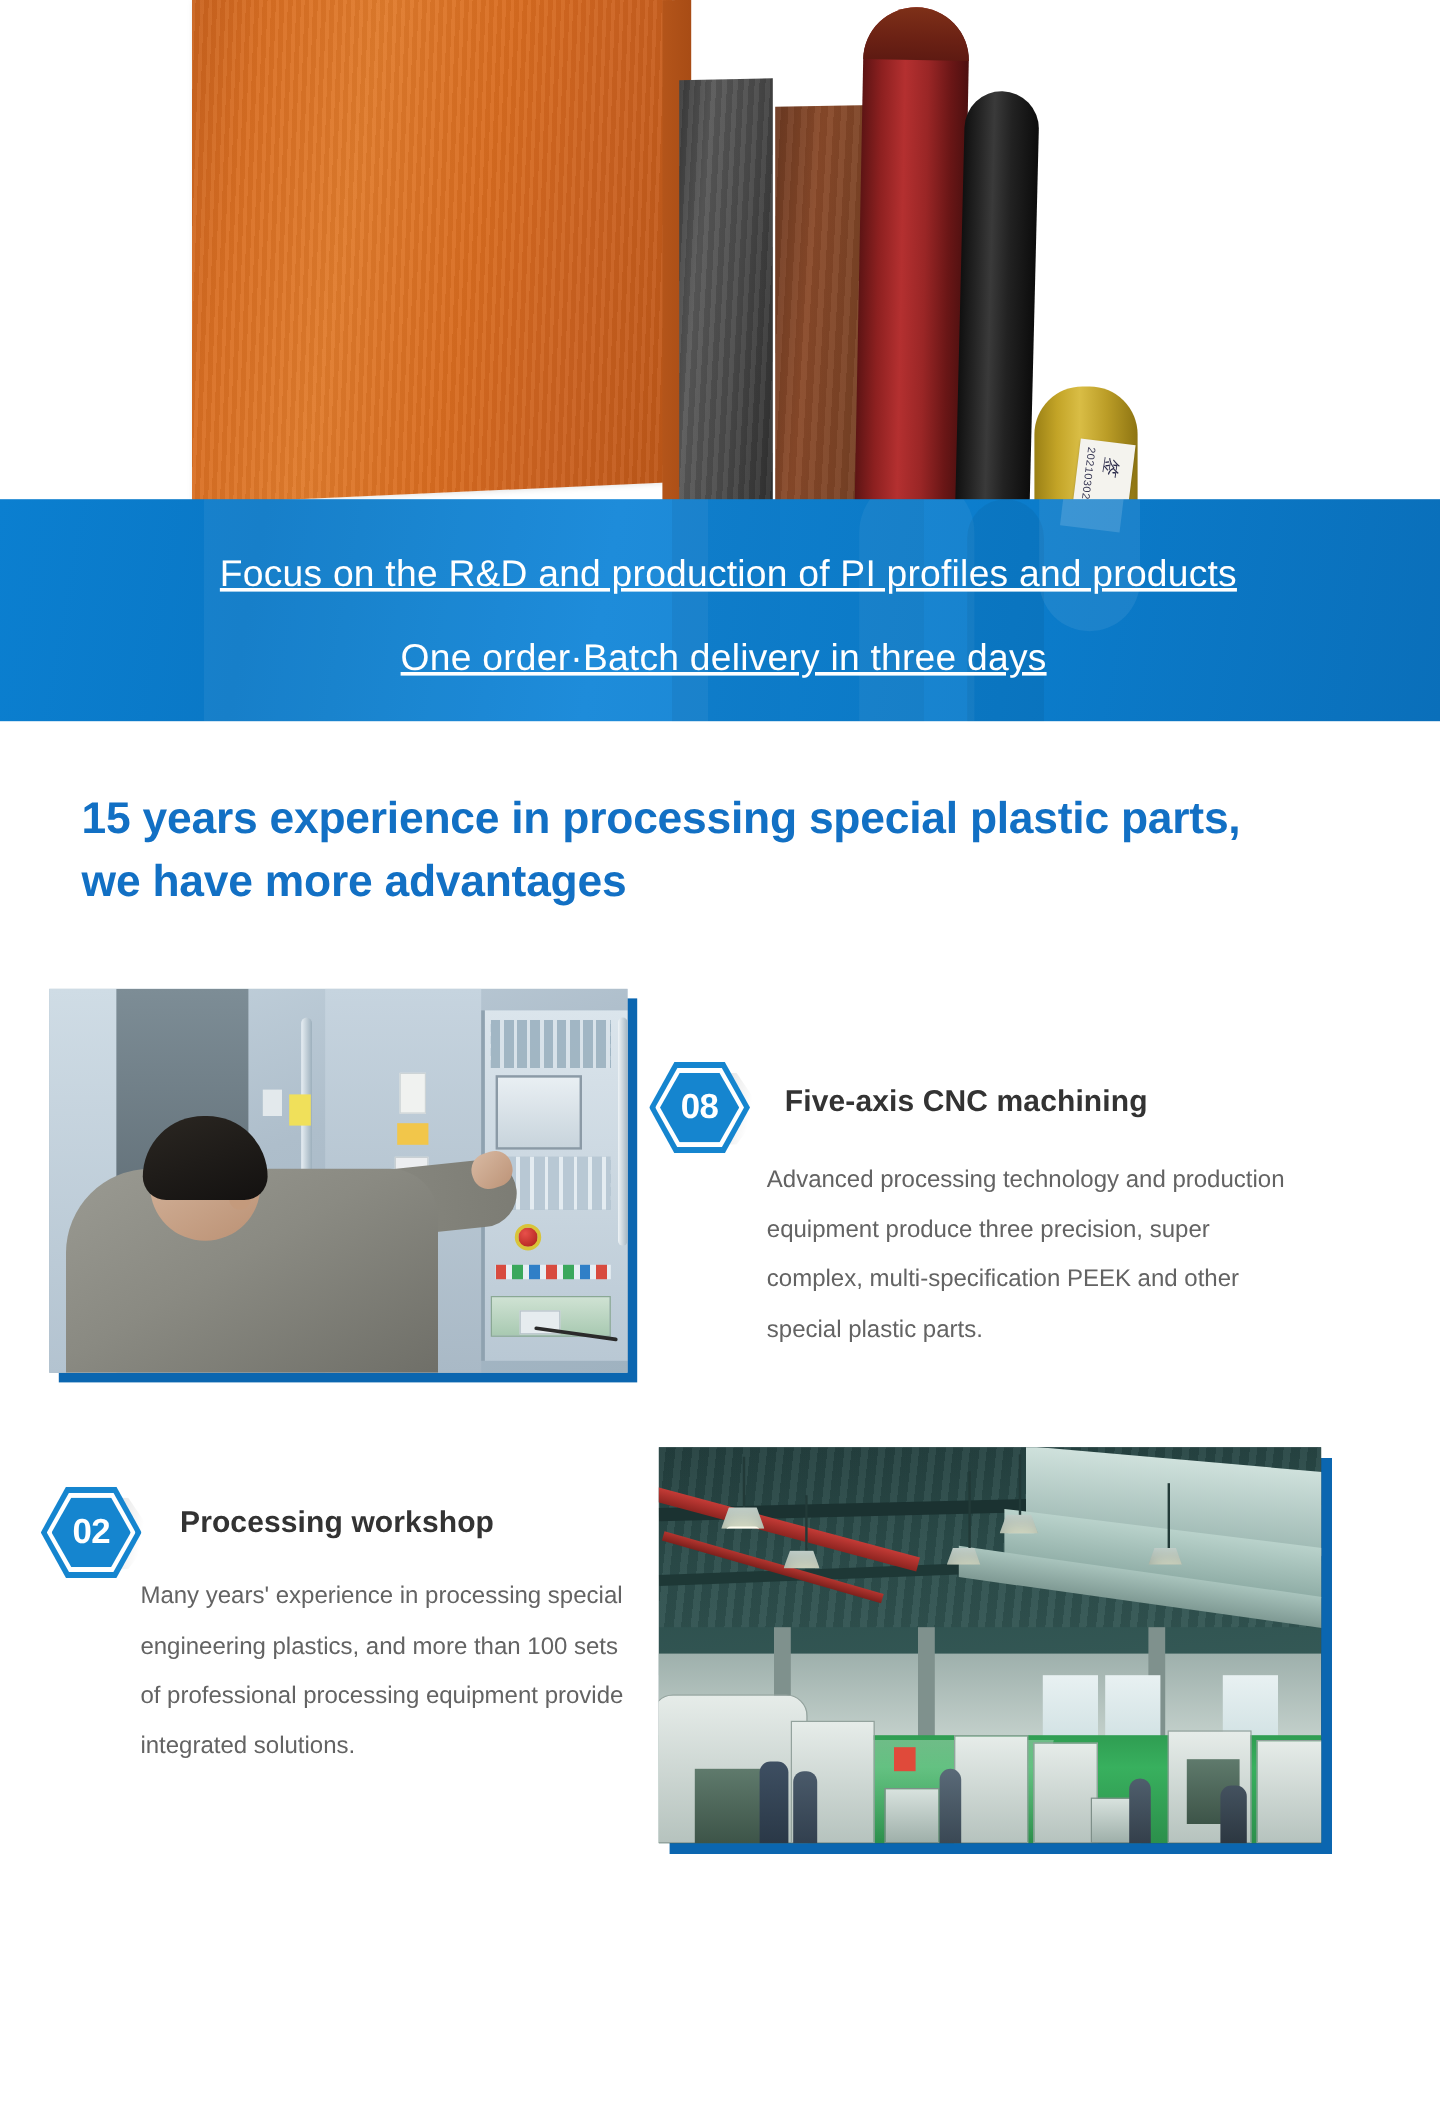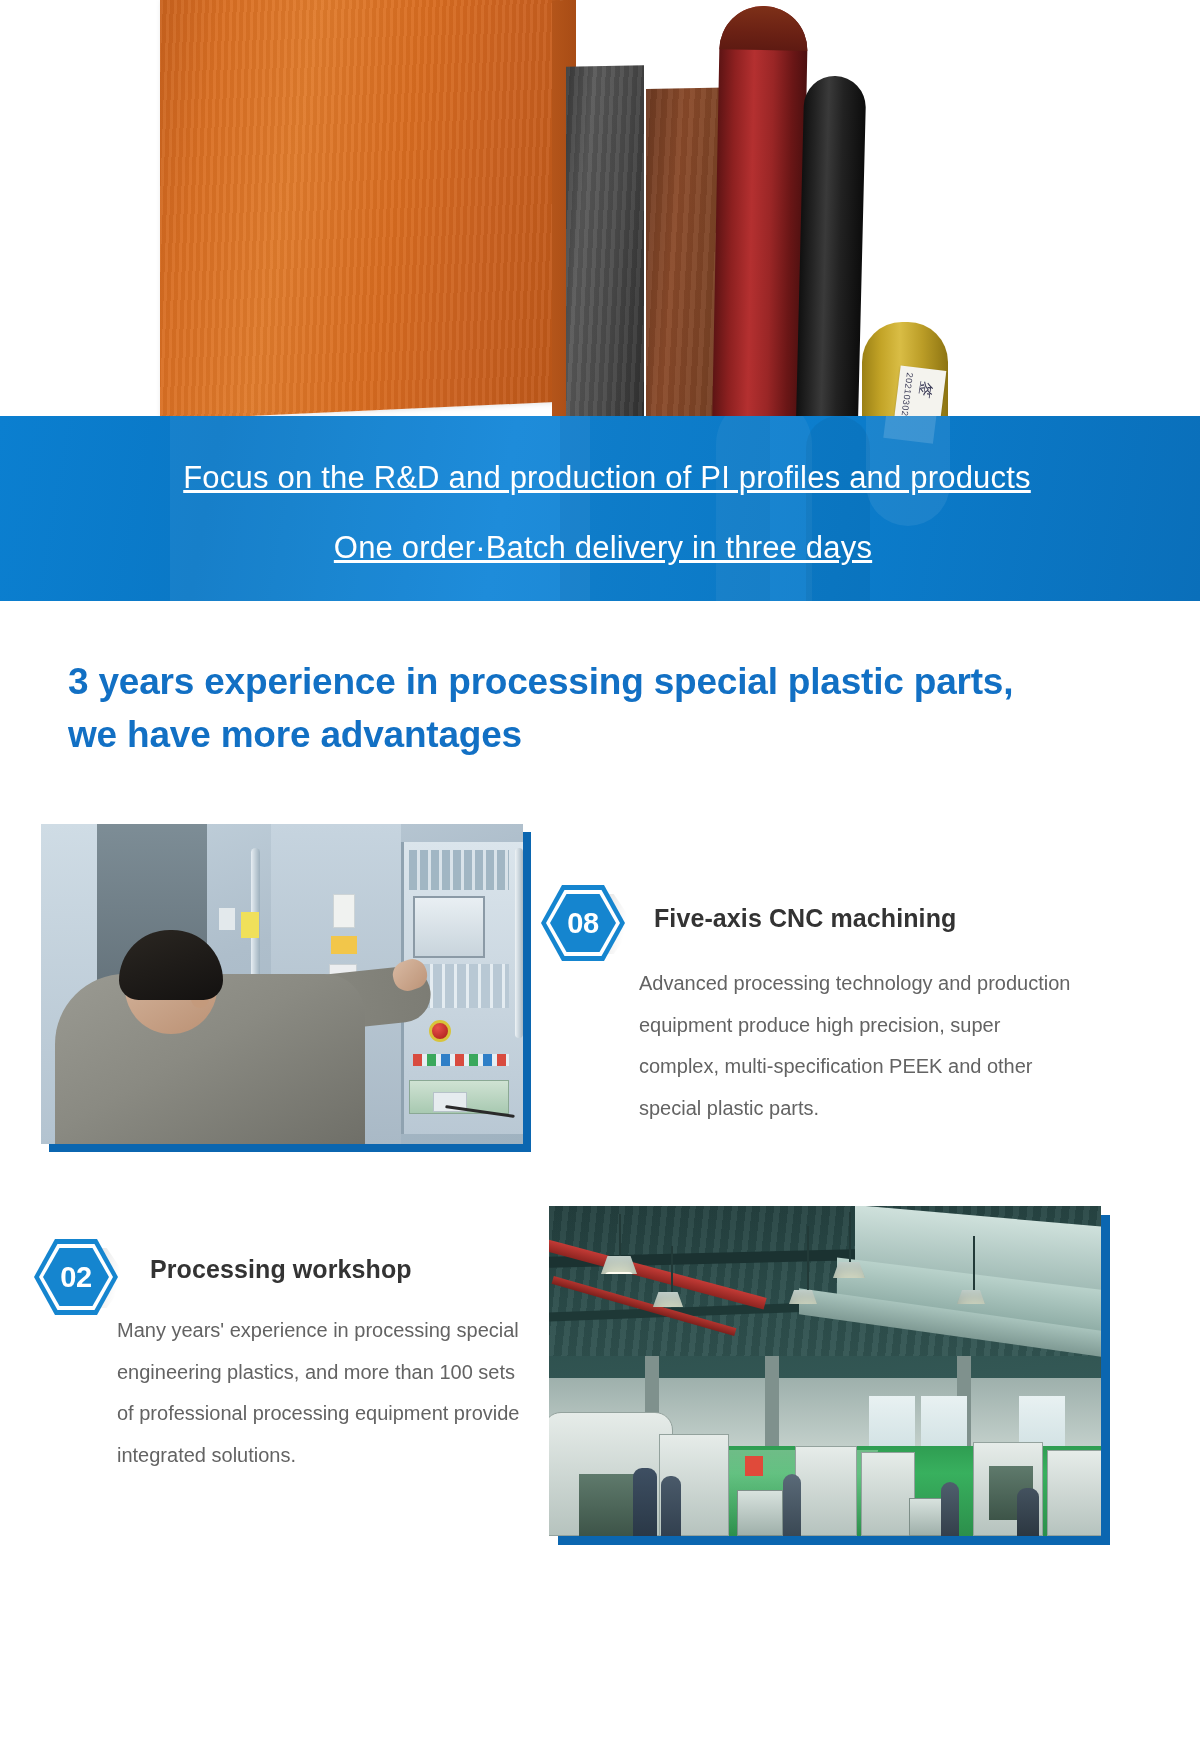--- a/index.html
+++ b/index.html
@@ -456,21 +456,21 @@
     <div class="banner-ghost-b"></div>
     <div class="banner-ghost-c"></div>
     <div class="banner-ghost-d"></div>
     <div class="banner-ghost-e"></div>
     <div class="banner-ghost-f"></div>
     <div class="banner-ghost-g"></div>
     <div class="banner-line banner-line-1">Focus on the R&amp;D and production of PI profiles and products</div>
     <div class="banner-line banner-line-2">One order·Batch delivery in three days</div>
   </div>
 
-  <h1 class="headline">3 years experience in processing special plastic parts, we have more advantages</h1>
+  <h1 class="headline">15 years experience in processing special plastic parts, we have more advantages</h1>
 
   <div class="photo-cnc-wrap">
     <div class="photo-frame-shadow"></div>
     <div class="photo-cnc">
       <div class="cnc-bg"></div>
       <div class="cnc-door-left"></div>
       <div class="cnc-dark-opening"></div>
       <div class="cnc-panel"></div>
       <div class="cnc-ctrl"></div>
       <div class="cnc-keys"></div>
@@ -501,21 +501,21 @@
   <div class="feat1-badge">
     <div class="hexbadge">
       <div class="hex-shadow"></div>
       <div class="hex-outer"></div>
       <div class="hex-inner"></div>
       <div class="hex-core"></div>
       <div class="hex-num">08</div>
     </div>
   </div>
   <div class="feat1-title">Five-axis CNC machining</div>
-  <p class="feat1-body">Advanced processing technology and production equipment produce high precision, super complex, multi-specification PEEK and other special plastic parts.</p>
+  <p class="feat1-body">Advanced processing technology and production equipment produce three precision, super complex, multi-specification PEEK and other special plastic parts.</p>
 
   <div class="feat2-badge">
     <div class="hexbadge">
       <div class="hex-shadow"></div>
       <div class="hex-outer"></div>
       <div class="hex-inner"></div>
       <div class="hex-core"></div>
       <div class="hex-num">02</div>
     </div>
   </div>

